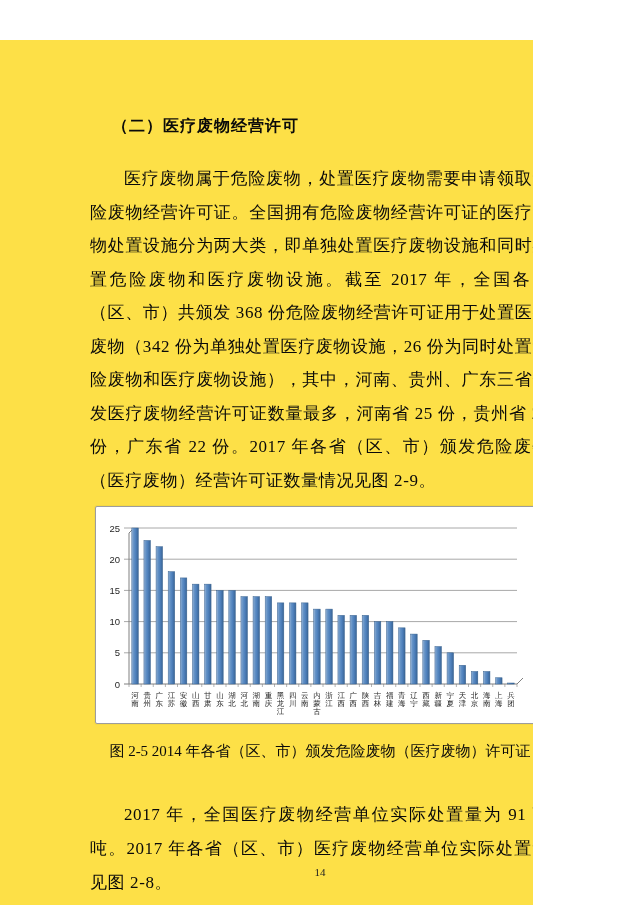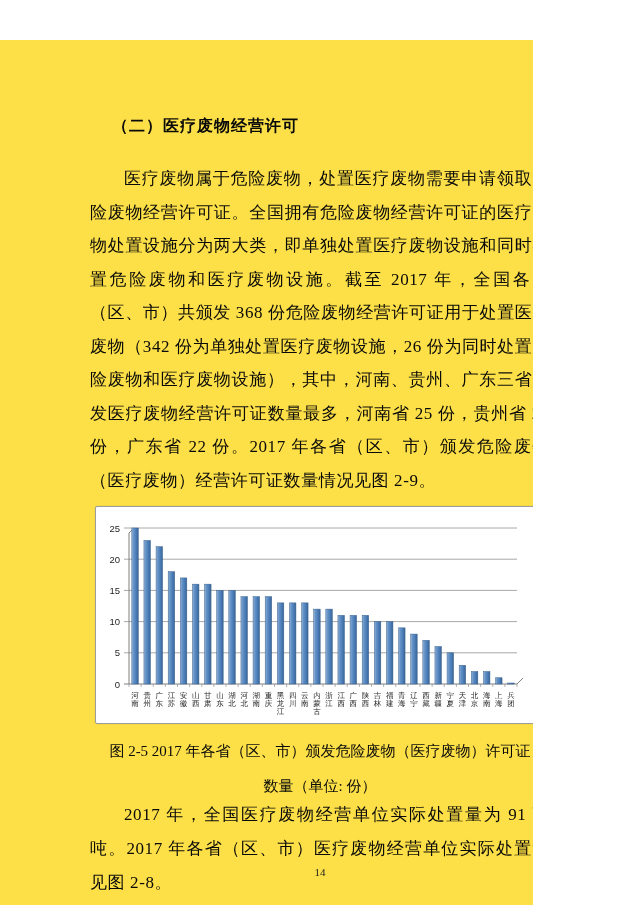--- a/index.html
+++ b/index.html
@@ -171,20 +171,19 @@
         <text text-anchor="middle" font-size="7.5" fill="#262626" font-family="&quot;Liberation Sans&quot;,&quot;DejaVu Sans&quot;,sans-serif"><tspan x="342.1875" y="191">新</tspan><tspan x="342.1875" dy="8">疆</tspan></text>
         <text text-anchor="middle" font-size="7.5" fill="#262626" font-family="&quot;Liberation Sans&quot;,&quot;DejaVu Sans&quot;,sans-serif"><tspan x="354.3125" y="191">宁</tspan><tspan x="354.3125" dy="8">夏</tspan></text>
         <text text-anchor="middle" font-size="7.5" fill="#262626" font-family="&quot;Liberation Sans&quot;,&quot;DejaVu Sans&quot;,sans-serif"><tspan x="366.4375" y="191">天</tspan><tspan x="366.4375" dy="8">津</tspan></text>
         <text text-anchor="middle" font-size="7.5" fill="#262626" font-family="&quot;Liberation Sans&quot;,&quot;DejaVu Sans&quot;,sans-serif"><tspan x="378.5625" y="191">北</tspan><tspan x="378.5625" dy="8">京</tspan></text>
         <text text-anchor="middle" font-size="7.5" fill="#262626" font-family="&quot;Liberation Sans&quot;,&quot;DejaVu Sans&quot;,sans-serif"><tspan x="390.6875" y="191">海</tspan><tspan x="390.6875" dy="8">南</tspan></text>
         <text text-anchor="middle" font-size="7.5" fill="#262626" font-family="&quot;Liberation Sans&quot;,&quot;DejaVu Sans&quot;,sans-serif"><tspan x="402.8125" y="191">上</tspan><tspan x="402.8125" dy="8">海</tspan></text>
         <text text-anchor="middle" font-size="7.5" fill="#262626" font-family="&quot;Liberation Sans&quot;,&quot;DejaVu Sans&quot;,sans-serif"><tspan x="414.9375" y="191">兵</tspan><tspan x="414.9375" dy="8">团</tspan></text>
       </svg>
   </div>
 
-  <div class="caption cap1">图 2-5 2017 年各省（区、市）颁发危险废物（医疗废物）许可证</div>
-  <div class="caption cap2">数量（单位: 份）</div>
+  <div class="caption cap1">图 2-5 2014 年各省（区、市）颁发危险废物（医疗废物）许可证</div>
 
   <p class="para para2">2017 年，全国医疗废物经营单位实际处置量为 91 万吨。2017 年各省（区、市）医疗废物经营单位实际处置量见图 2-8。</p>
 
   <div class="pageno">14</div>
 
 </div>
 
 </body></html>

